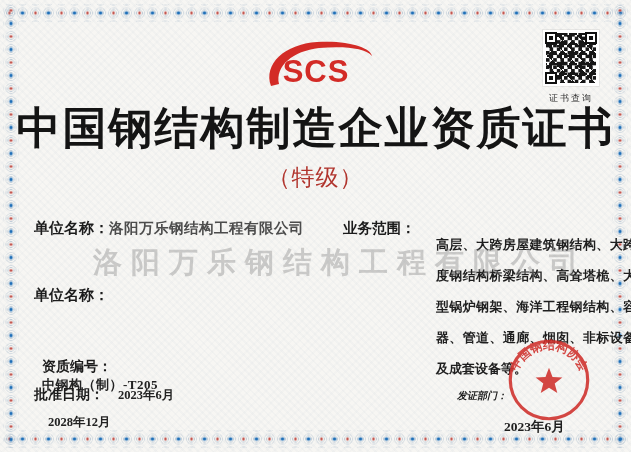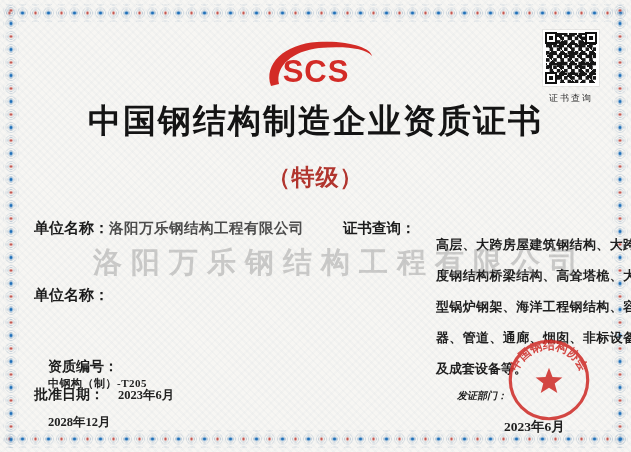--- a/index.html
+++ b/index.html
@@ -58,26 +58,26 @@
   .qr-finder{position:absolute;width:12px;height:12px;border:2.4px solid #101010;background:#fff;box-sizing:border-box;}
   .qr-finder::after{content:"";position:absolute;inset:1.6px;background:#101010;}
   .qr-finder.tl{left:2px;top:2px;}
   .qr-finder.tr{right:2px;top:2px;}
   .qr-finder.bl{left:2px;bottom:2px;}
   .qr-label{margin-top:6px;font-size:9px;letter-spacing:2px;color:#2a2a2a;font-family:Liberation Mono, monospace;}
 
   
   .title{
     position:absolute;left:0;right:0;top:99px;
-    text-align:center;font-size:33px;font-weight:700;color:#141414;
+    text-align:center;font-size:44px;font-weight:700;color:#141414;
     letter-spacing:2px;margin:0;
   }
   .grade{
     position:absolute;left:0;right:0;top:162px;
-    text-align:center;font-size:23px;font-weight:700;color:#b1352e;letter-spacing:1px;
+    text-align:center;font-size:23px;font-weight:400;color:#b1352e;letter-spacing:1px;
   }
 
   
   .watermark{
     position:absolute;left:93px;top:243px;
     font-size:29px;font-weight:700;letter-spacing:9px;white-space:nowrap;
     color:#8f8f8f;opacity:0.42;z-index:3;pointer-events:none;
   }
 
   
@@ -87,21 +87,21 @@
   .row-unit .value{font-size:14.5px;color:#4c4c4c;font-weight:600;letter-spacing:0.5px;}
   .row-address{left:34px;top:286px;font-size:15px;}
   .row-address .value{font-size:14.5px;color:#262626;font-weight:600;letter-spacing:0.5px;}
   .scope-label{position:absolute;left:343px;top:219px;font-size:14.5px;z-index:2;}
   .scope-text{
     position:absolute;left:424px;top:217px;width:200px;
     font-size:13px;line-height:31px;color:#1e1e1e;font-weight:600;
     text-align:justify;z-index:2;margin:12px;
   }
   .row-certno{left:34px;top:358px;font-size:14px;flex-direction:column;}
-  .row-certno .value{font-size:11px;font-weight:700;color:#222;margin-left:14px;letter-spacing:0.5px;}
+  .row-certno .value{font-size:13px;font-weight:700;color:#222;margin-left:8px;letter-spacing:0.5px;}
   .row-approval{left:34px;top:386px;font-size:14px;}
   .row-approval .value{font-size:12.5px;font-weight:700;color:#222;margin-left:14px;}
   .row-valid{left:34px;top:414px;font-size:14px;}
   .row-valid .value{font-size:12.5px;font-weight:700;color:#222;margin-left:14px;}
   .issuer-label{position:absolute;left:457px;top:389px;font-size:10px;z-index:2;font-style:italic;}
   .issue-date{position:absolute;left:504px;top:418px;font-size:13.5px;font-weight:700;color:#1e1e1e;z-index:5;}
 
   
   .seal{position:absolute;left:505px;top:336px;width:88px;height:88px;z-index:4;opacity:0.88;}
   .seal svg{display:block;width:100%;height:100%;}
@@ -136,21 +136,21 @@
   <h1 class="title">中国钢结构制造企业资质证书</h1>
   <div class="grade">（特级）</div>
 
   <div class="watermark">洛阳万乐钢结构工程有限公司</div>
 
   <div class="row row-unit">
     <span class="label">单位名称：</span>
     <span class="value">洛阳万乐钢结构工程有限公司</span>
   </div>
 
-  <div class="scope-label label">证书查询：</div>
+  <div class="scope-label label">业务范围：</div>
   <p class="scope-text">高层、大跨房屋建筑钢结构、大跨度钢结构桥梁结构、高耸塔桅、大型锅炉钢架、海洋工程钢结构、容器、管道、通廊、烟囱、非标设备及成套设备等。</p>
 
   <div class="row row-address">
     <span class="label">单位名称：</span>
   </div>
 
   <div class="row row-certno">
     <span class="label">资质编号：</span>
     <span class="value">中钢构（制）-T205</span>
   </div>

